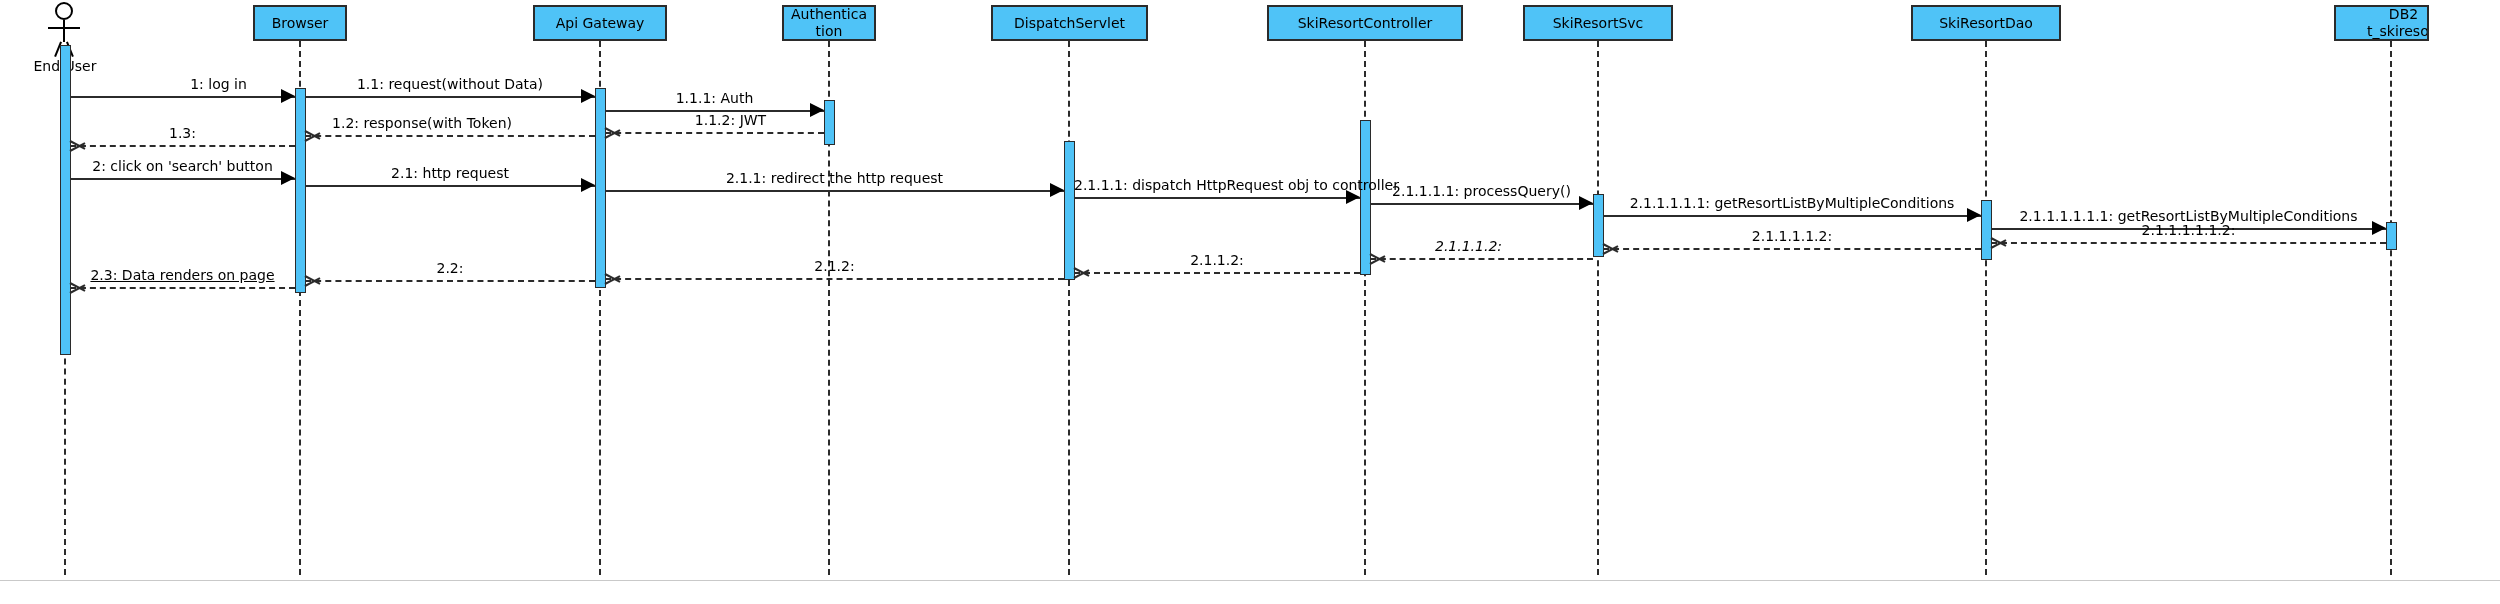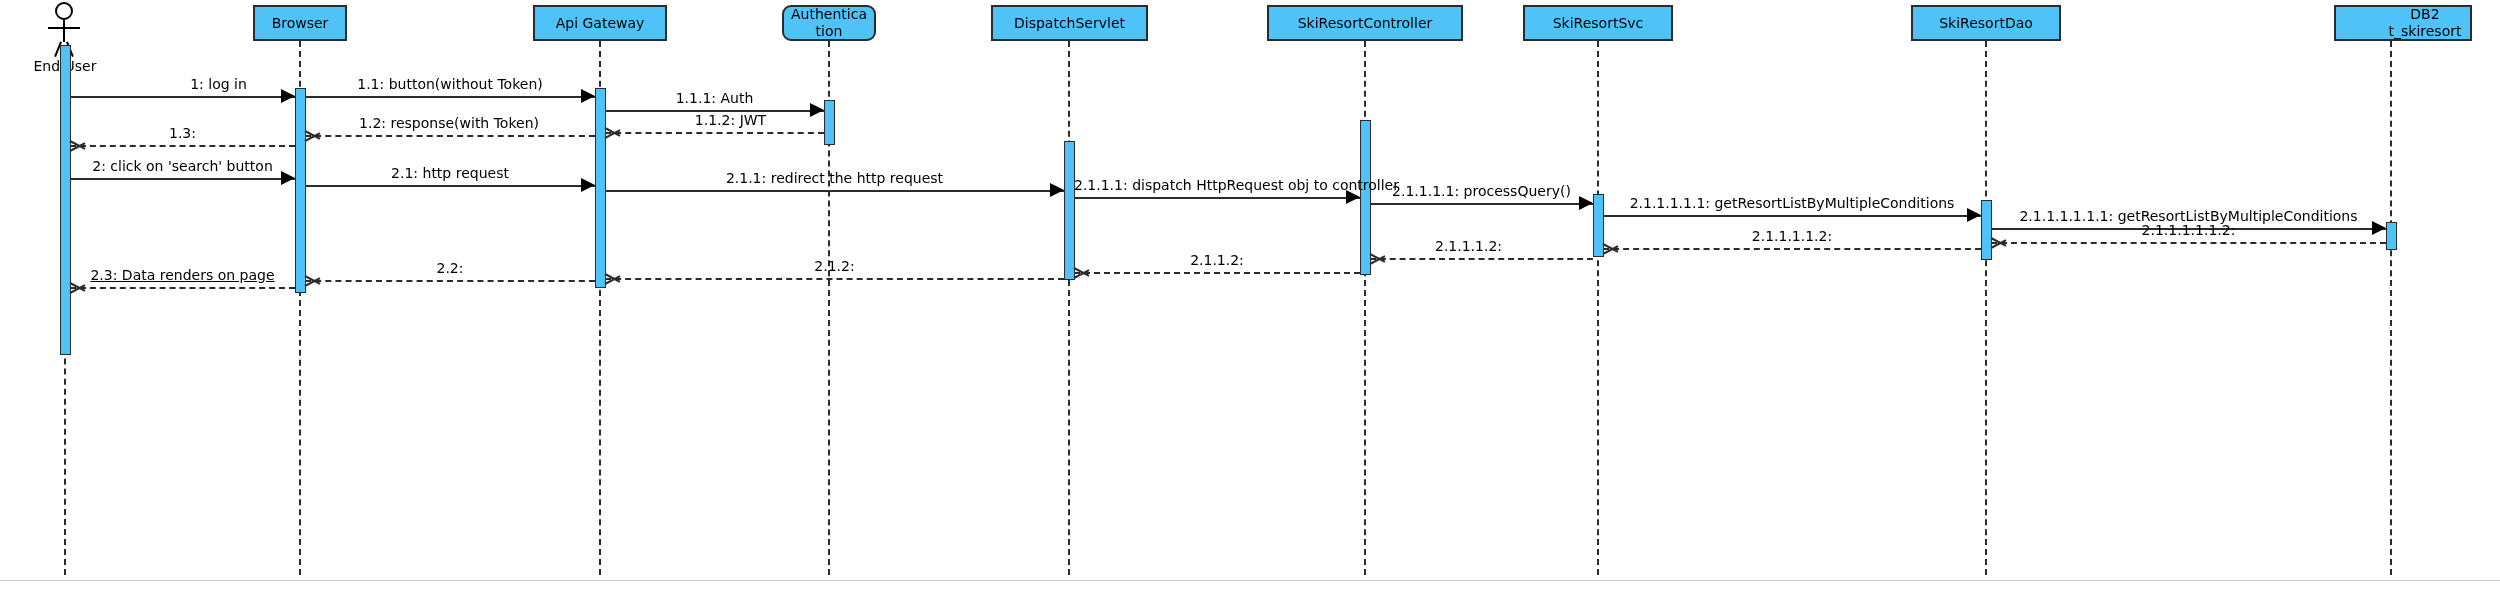--- a/index.html
+++ b/index.html
@@ -190,21 +190,21 @@
   <div id="lifelines-layer">
       <div class="lifeline-line" style="left: 64px; top: 58px; height: 517px;"></div>
       <div class="lifeline-box" style="left: 253px; top: 5px; width: 94px; height: 36px;">
         <span>Browser</span>
       </div>
       <div class="lifeline-line" style="left: 299px; top: 41px; height: 534px;"></div>
       <div class="lifeline-box" style="left: 533px; top: 5px; width: 134px; height: 36px;">
         <span>Api Gateway</span>
       </div>
       <div class="lifeline-line" style="left: 599px; top: 41px; height: 534px;"></div>
-      <div class="lifeline-box" style="left: 782px; top: 5px; width: 94px; height: 36px; border-radius: 9px;">
+      <div class="lifeline-box" style="left: 782px; top: 5px; width: 94px; height: 36px;">
         <span>
           <div>Authentica</div>
           <div>tion</div>
         </span>
       </div>
       <div class="lifeline-line" style="left: 828px; top: 41px; height: 534px;"></div>
       <div class="lifeline-box" style="left: 991px; top: 5px; width: 157px; height: 36px;">
         <span>DispatchServlet</span>
       </div>
       <div class="lifeline-line" style="left: 1068px; top: 41px; height: 534px;"></div>
@@ -213,21 +213,21 @@
       </div>
       <div class="lifeline-line" style="left: 1364px; top: 41px; height: 534px;"></div>
       <div class="lifeline-box" style="left: 1523px; top: 5px; width: 150px; height: 36px;">
         <span>SkiResortSvc</span>
       </div>
       <div class="lifeline-line" style="left: 1597px; top: 41px; height: 534px;"></div>
       <div class="lifeline-box" style="left: 1911px; top: 5px; width: 150px; height: 36px;">
         <span>SkiResortDao</span>
       </div>
       <div class="lifeline-line" style="left: 1985px; top: 41px; height: 534px;"></div>
-      <div class="lifeline-box" style="left: 2334px; top: 5px; width: 138px; height: 36px; padding-left: 47px;">
+      <div class="lifeline-box" style="left: 2334px; top: 5px; width: 95px; height: 36px; padding-left: 47px;">
         <span>
           <div>DB2</div>
           <div>t_skiresort</div>
         </span>
       </div>
       <div class="lifeline-line" style="left: 2390px; top: 41px; height: 534px;"></div>
     </div>
   <div id="activations-layer">
       <div class="activation" style="left: 60px; top: 45px; height: 310px;"></div>
       <div class="activation" style="left: 295px; top: 88px; height: 205px;"></div>
@@ -241,36 +241,36 @@
     </div>
   <div id="messages-layer">
       <div class="msg" style="left: 70px; top: 96px; width: 225px;">
         <div class="line" style="width: 225px;"></div>
         <div class="head-solid-r" style="left: 211px;"></div>
         <div class="msg-label" style="left: 0px; top: -20px; width: 225px; margin-left: 36px;">1: log in</div>
       </div>
       <div class="msg" style="left: 305px; top: 96px; width: 290px;">
         <div class="line" style="width: 290px;"></div>
         <div class="head-solid-r" style="left: 276px;"></div>
-        <div class="msg-label" style="left: 0px; top: -20px; width: 290px;">1.1: button(without Token)</div>
+        <div class="msg-label" style="left: 0px; top: -20px; width: 290px;">1.1: request(without Data)</div>
       </div>
       <div class="msg" style="left: 605px; top: 110px; width: 219px;">
         <div class="line" style="width: 219px;"></div>
         <div class="head-solid-r" style="left: 205px;"></div>
         <div class="msg-label" style="left: 0px; top: -20px; width: 219px;">1.1.1: Auth</div>
       </div>
       <div class="msg dashed" style="left: 605px; top: 132px; width: 219px;">
         <div class="line" style="width: 219px;"></div>
         <div class="head-open-l" style="left: 0px;"></div>
         <div class="msg-label" style="left: 16px; top: -20px; width: 219px;">1.1.2: JWT</div>
       </div>
       <div class="msg dashed" style="left: 305px; top: 135px; width: 290px;">
         <div class="line" style="width: 290px;"></div>
         <div class="head-open-l" style="left: 0px;"></div>
-        <div class="msg-label" style="left: 0px; top: -20px; width: 234px; text-align: right;">1.2: response(with Token)</div>
+        <div class="msg-label" style="left: 0px; top: -20px; width: 234px;">1.2: response(with Token)</div>
       </div>
       <div class="msg dashed" style="left: 70px; top: 145px; width: 225px;">
         <div class="line" style="width: 225px;"></div>
         <div class="head-open-l" style="left: 0px;"></div>
         <div class="msg-label" style="left: 0px; top: -20px; width: 225px;">1.3:</div>
       </div>
       <div class="msg" style="left: 70px; top: 178px; width: 225px;">
         <div class="line" style="width: 225px;"></div>
         <div class="head-solid-r" style="left: 211px;"></div>
         <div class="msg-label" style="left: 0px; top: -20px; width: 225px;">2: click on 'search' button</div>
@@ -311,21 +311,21 @@
         <div class="msg-label" style="left: 0px; top: -20px; width: 395px;">2.1.1.1.1.1.2:</div>
       </div>
       <div class="msg dashed" style="left: 1603px; top: 248px; width: 378px;">
         <div class="line" style="width: 378px;"></div>
         <div class="head-open-l" style="left: 0px;"></div>
         <div class="msg-label" style="left: 0px; top: -20px; width: 378px;">2.1.1.1.1.2:</div>
       </div>
       <div class="msg dashed" style="left: 1370px; top: 258px; width: 223px;">
         <div class="line" style="width: 223px;"></div>
         <div class="head-open-l" style="left: 0px;"></div>
-        <div class="msg-label" style="left: 0px; top: -20px; width: 197px;">2.1.1.1.2:</div>
+        <div class="msg-label" style="left: 0px; top: -20px; width: 197px; font-style: italic;">2.1.1.1.2:</div>
       </div>
       <div class="msg dashed" style="left: 1074px; top: 272px; width: 286px;">
         <div class="line" style="width: 286px;"></div>
         <div class="head-open-l" style="left: 0px;"></div>
         <div class="msg-label" style="left: 0px; top: -20px; width: 286px;">2.1.1.2:</div>
       </div>
       <div class="msg dashed" style="left: 605px; top: 278px; width: 459px;">
         <div class="line" style="width: 459px;"></div>
         <div class="head-open-l" style="left: 0px;"></div>
         <div class="msg-label" style="left: 0px; top: -20px; width: 459px;">2.1.2:</div>

